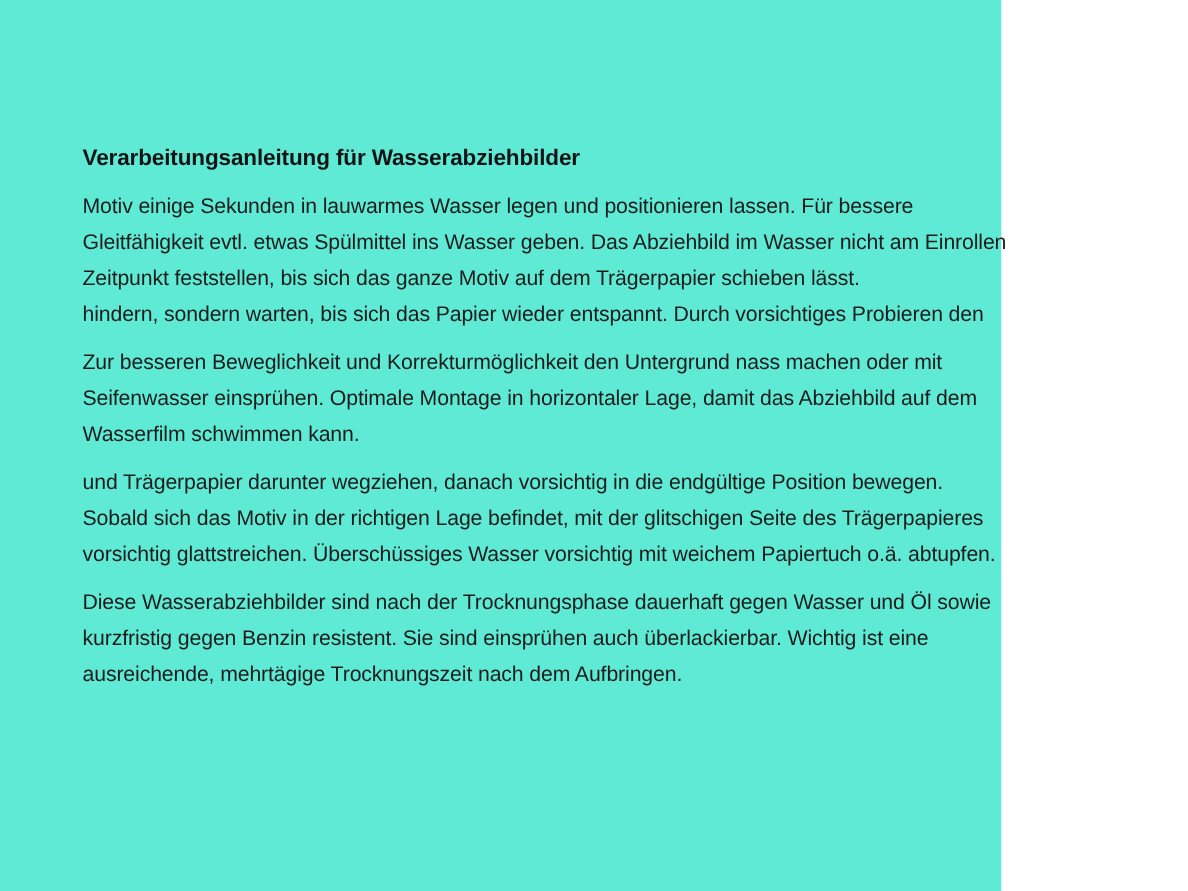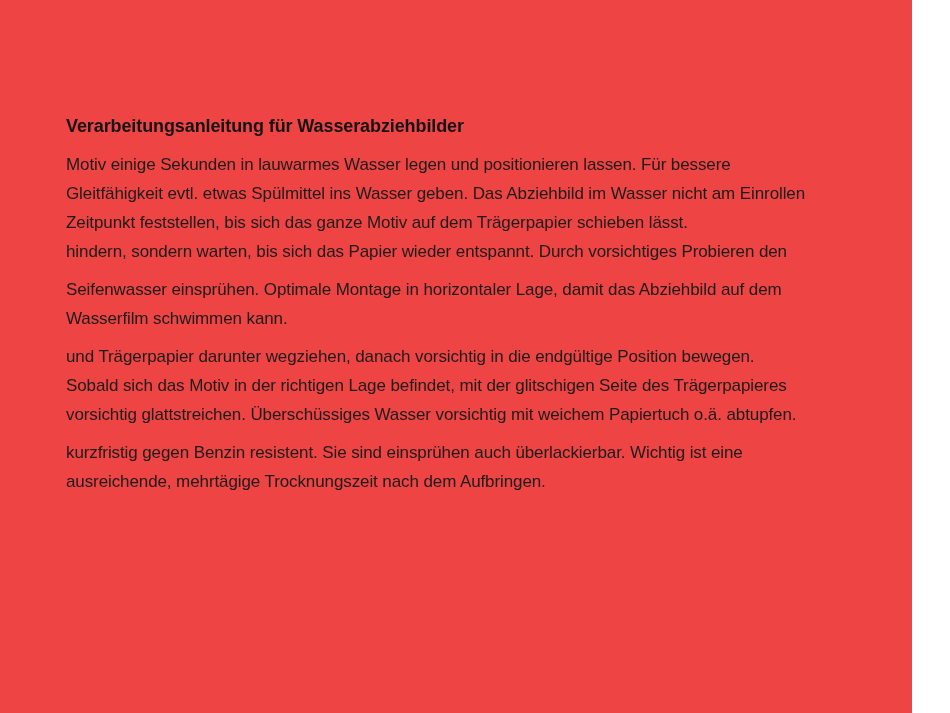--- a/index.html
+++ b/index.html
@@ -12,23 +12,23 @@
     height: 713px;
     background: #ffffff;
     overflow: hidden;
     position: relative;
     font-family: "Liberation Sans", "DejaVu Sans", sans-serif;
   }
   .page {
     position: absolute;
     left: 0;
     top: 0;
-    width: 912px;
+    width: 801px;
     height: 713px;
-    background: #ef4444;
+    background: #5eead4;
   }
   .content {
     position: absolute;
     left: 66px;
     top: 112px;
     width: 834px;
     color: #1c1c1c;
     font-size: 17px;
     line-height: 29px;
     letter-spacing: -0.1px;
@@ -60,27 +60,29 @@
   <div class="content" style="color: rgb(28, 28, 28);">
     <h1 class="doc-heading">Verarbeitungsanleitung für Wasserabziehbilder</h1>
     <div class="paragraphs">
         <p>
           <span class="line">Motiv einige Sekunden in lauwarmes Wasser legen und positionieren lassen. Für bessere</span>
           <span class="line">Gleitfähigkeit evtl. etwas Spülmittel ins Wasser geben. Das Abziehbild im Wasser nicht am Einrollen</span>
           <span class="line">Zeitpunkt feststellen, bis sich das ganze Motiv auf dem Trägerpapier schieben lässt.</span>
           <span class="line">hindern, sondern warten, bis sich das Papier wieder entspannt. Durch vorsichtiges Probieren den</span>
         </p>
         <p>
+          <span class="line">Zur besseren Beweglichkeit und Korrekturmöglichkeit den Untergrund nass machen oder mit</span>
           <span class="line">Seifenwasser einsprühen. Optimale Montage in horizontaler Lage, damit das Abziehbild auf dem</span>
           <span class="line">Wasserfilm schwimmen kann.</span>
         </p>
         <p>
           <span class="line">und Trägerpapier darunter wegziehen, danach vorsichtig in die endgültige Position bewegen.</span>
           <span class="line">Sobald sich das Motiv in der richtigen Lage befindet, mit der glitschigen Seite des Trägerpapieres</span>
           <span class="line">vorsichtig glattstreichen. Überschüssiges Wasser vorsichtig mit weichem Papiertuch o.ä. abtupfen.</span>
         </p>
         <p>
+          <span class="line">Diese Wasserabziehbilder sind nach der Trocknungsphase dauerhaft gegen Wasser und Öl sowie</span>
           <span class="line">kurzfristig gegen Benzin resistent. Sie sind einsprühen auch überlackierbar. Wichtig ist eine</span>
           <span class="line">ausreichende, mehrtägige Trocknungszeit nach dem Aufbringen.</span>
         </p>
       </div>
   </div>
 </div>
 
 </body></html>

